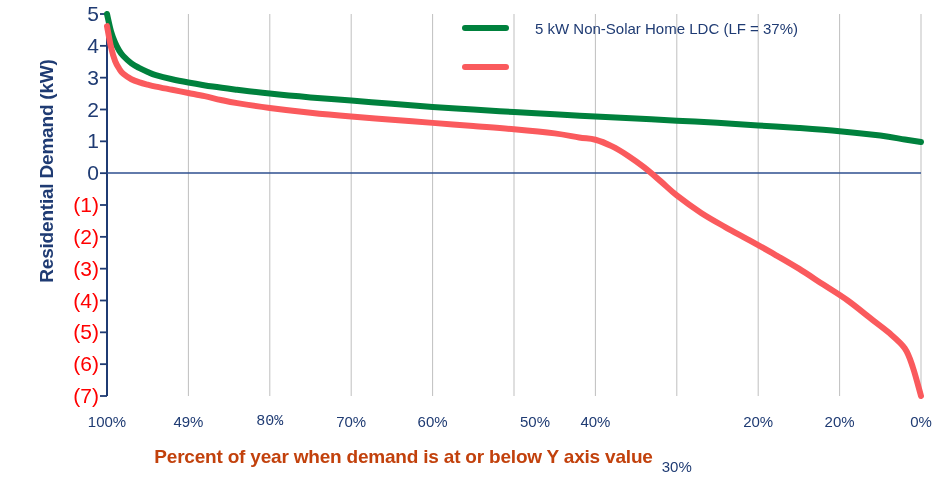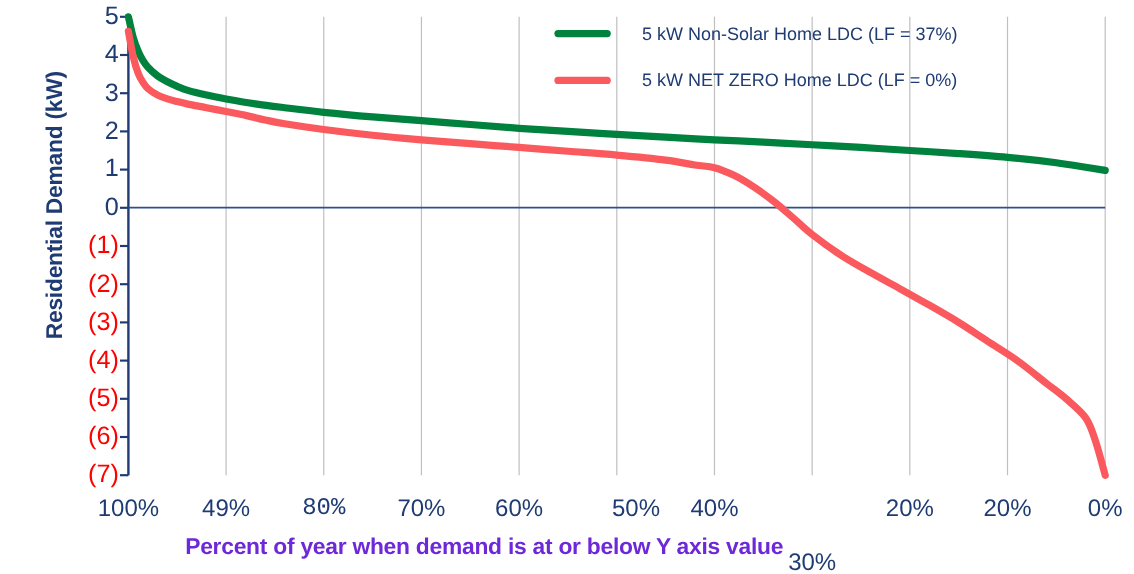--- a/index.html
+++ b/index.html
@@ -33,41 +33,41 @@
     white-space: nowrap;
   }
   .axis-title-x {
     position: absolute;
     left: 0;
     top: 446px;
     width: 807px;
     text-align: center;
     font-size: 19px;
     font-weight: bold;
-    color: #6d28d9;
+    color: #c2410c;
     letter-spacing: -0.2px;
   }
   .ytick-label {
     position: absolute;
     right: 0;
     width: 52px;
     text-align: right;
     font-size: 21px;
     color: #1F3B73;
     line-height: 1;
   }
   .ytick-label.neg {
     color: #FF0000;
   }
   .xtick-label {
     position: absolute;
     top: 414px;
     width: 90px;
     text-align: center;
-    font-size: 20px;
+    font-size: 15px;
     color: #1F3B73;
     line-height: 1;
   }
   .legend-label {
     position: absolute;
     font-size: 15px;
     color: #1F3B73;
     white-space: nowrap;
     line-height: 1;
     margin-left: 28px;
@@ -151,15 +151,14 @@
   <div class="axis-title-y">Residential Demand (kW)</div>
   <div class="axis-title-x">Percent of year when demand is at or below Y axis value</div>
 
   <svg class="plot" width="945" height="478" style="pointer-events:none">
     <g id="legend-marks">
         <line x1="465" x2="506" y1="28" y2="28" stroke="#00813D" stroke-width="6" stroke-linecap="round"></line>
         <line x1="465" x2="506" y1="67" y2="67" stroke="#FA5A5D" stroke-width="6" stroke-linecap="round"></line>
       </g>
   </svg>
   <div class="legend-label" id="legend-label-0" style="left:507px; top:21px;">5 kW Non-Solar Home LDC (LF = 37%)</div>
-  <div class="legend-label" id="legend-label-1" style="left:507px; top:60px;">5 kW NET ZERO Home LDC (LF = 0%)</div>
 
 </div>
 
 </body></html>

